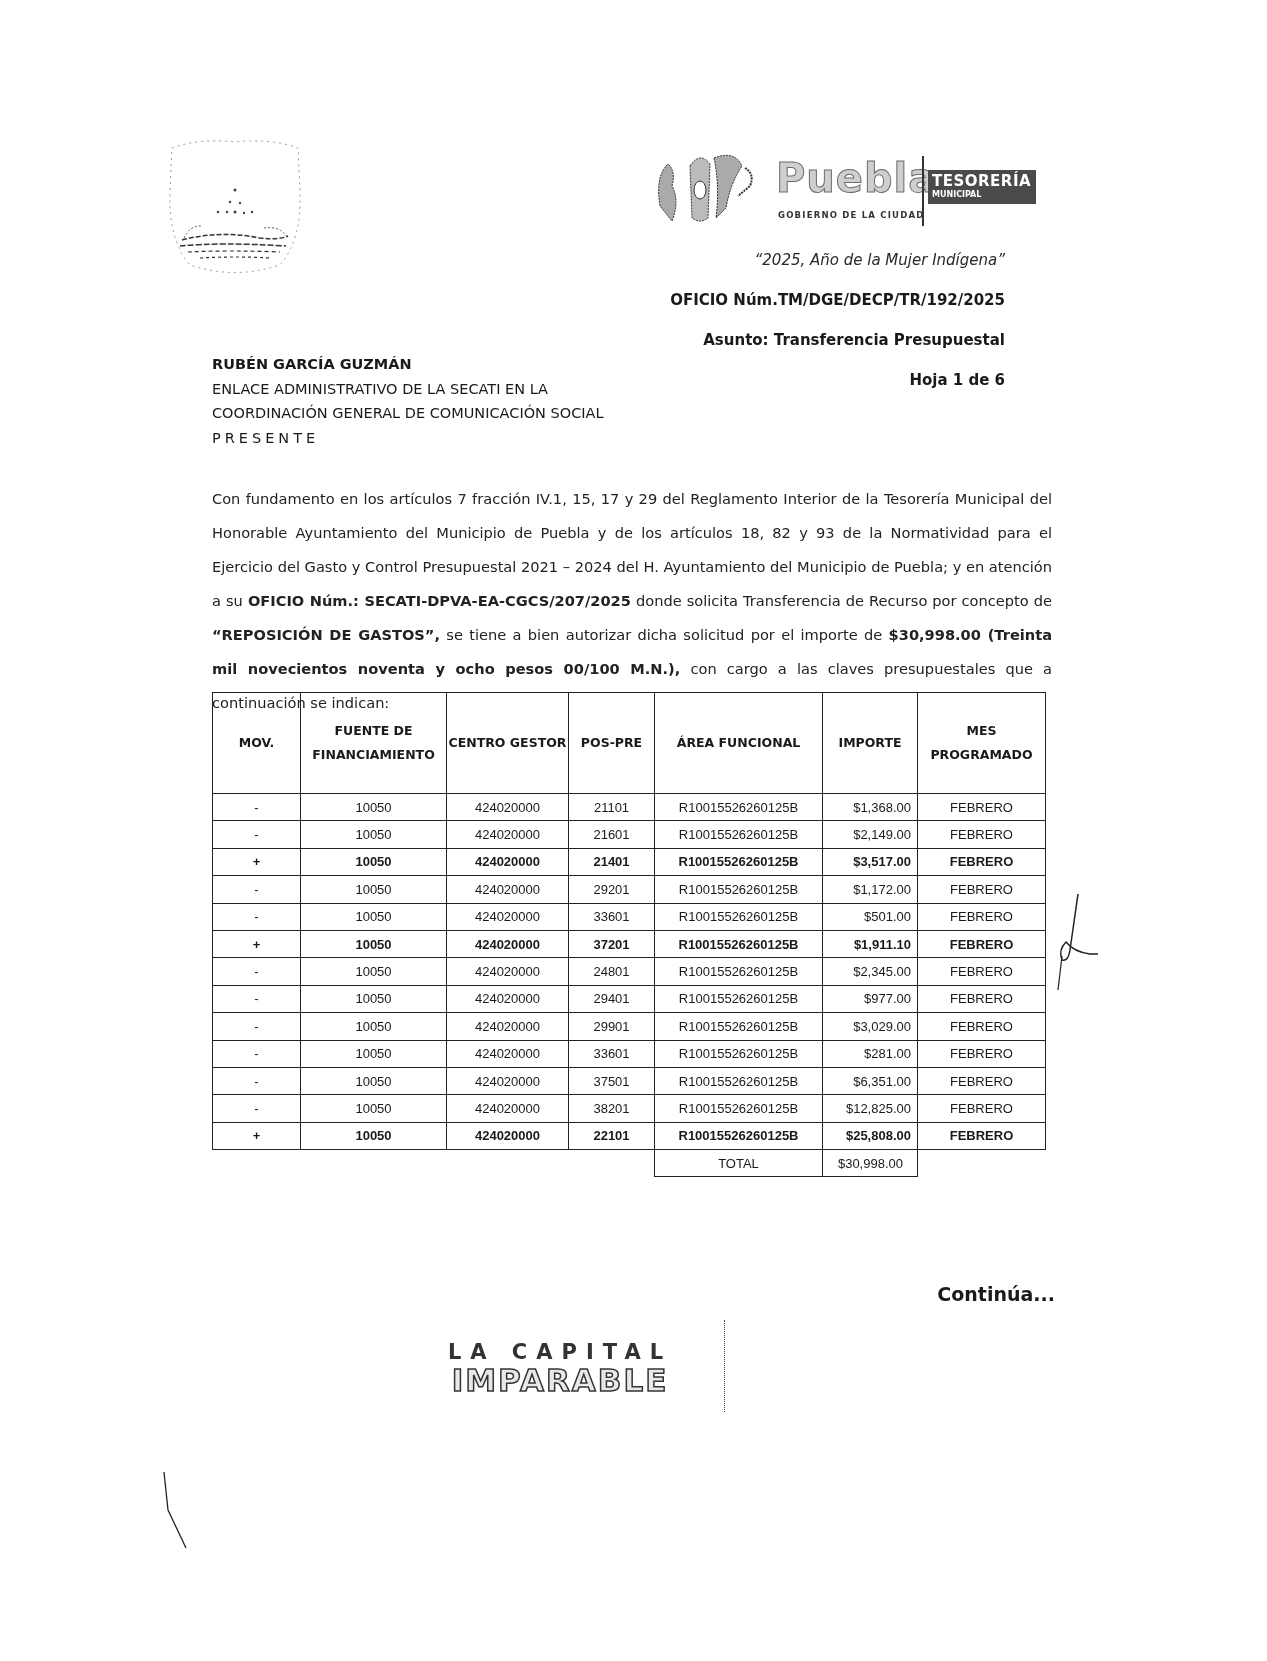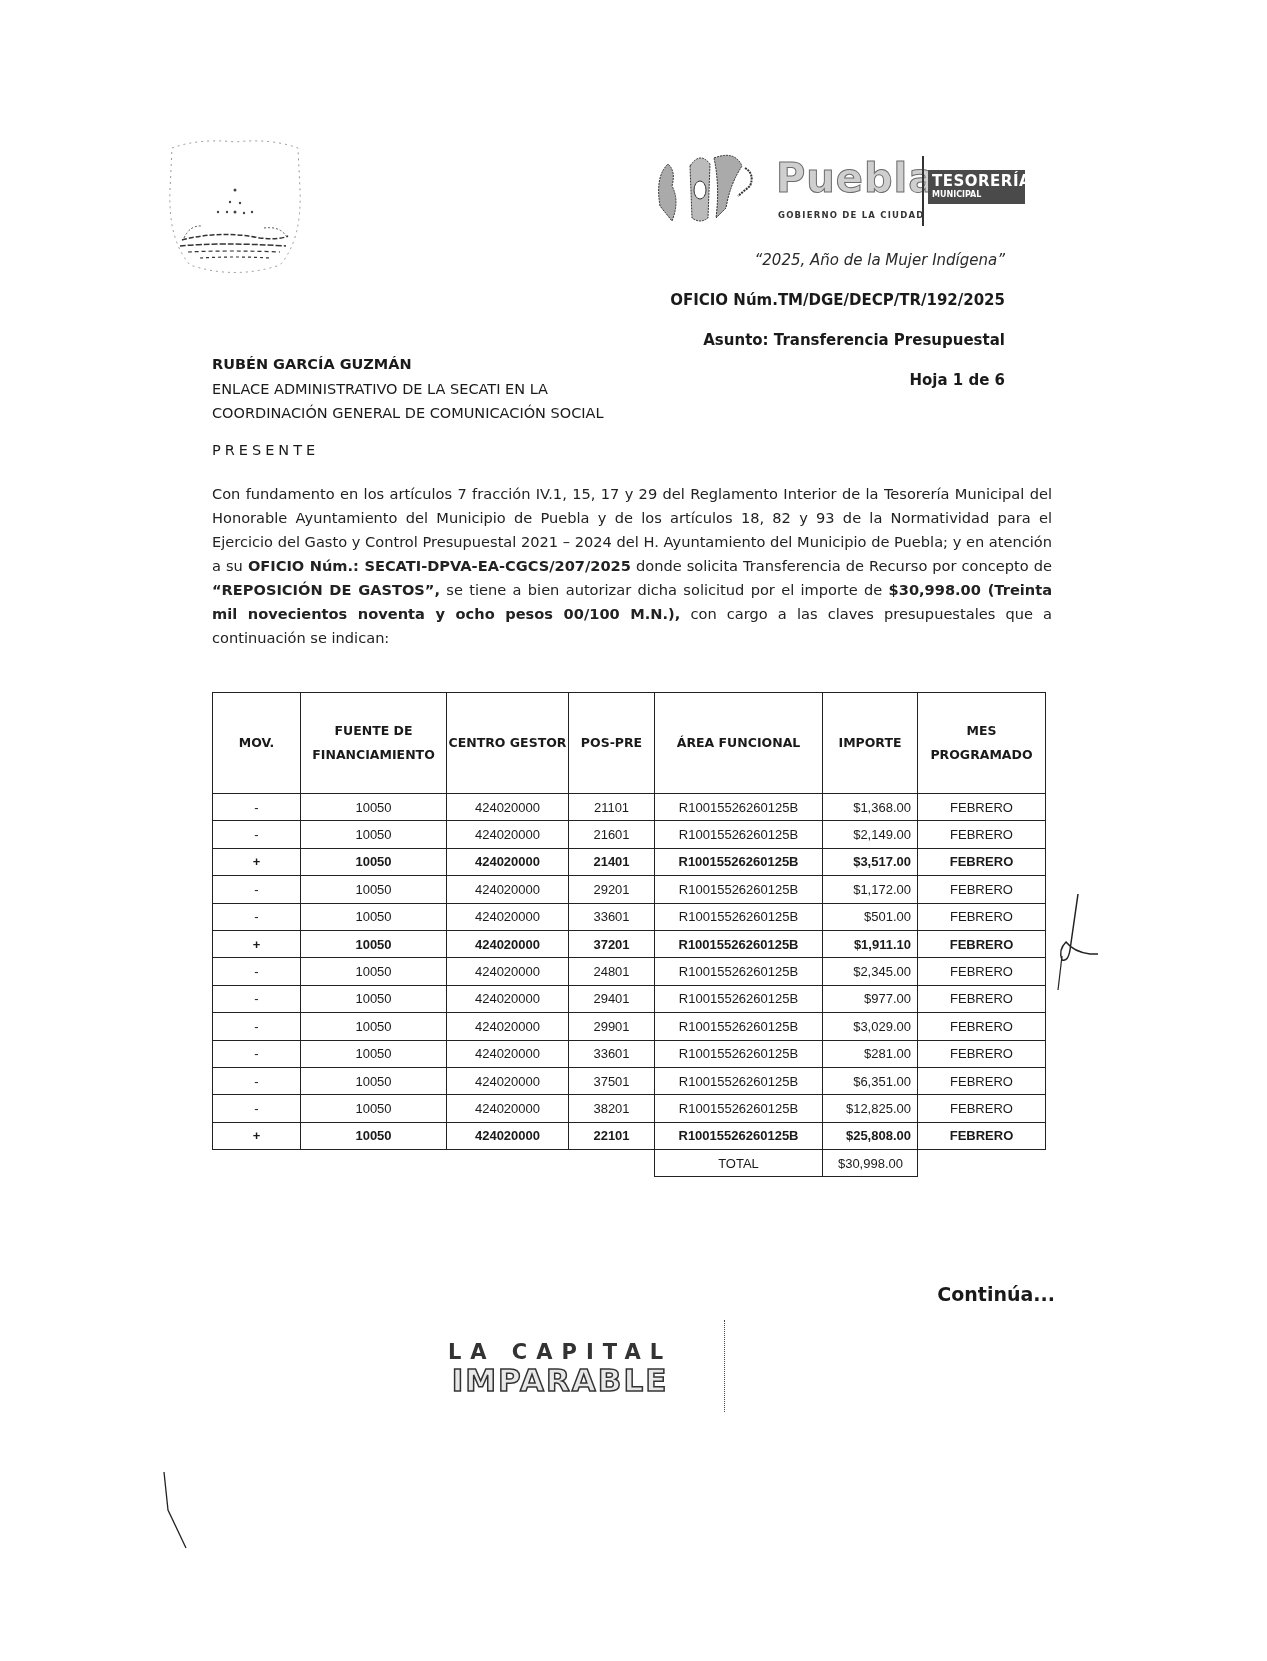--- a/index.html
+++ b/index.html
@@ -7,36 +7,36 @@
 
   
   .seal { position: absolute; left: 160px; top: 130px; width: 150px; height: 150px; }
 
   
   .logo-block { position: absolute; left: 650px; top: 140px; width: 390px; height: 90px; }
   .logo-figures { position: absolute; left: 0; top: 6px; width: 120px; height: 80px; }
   .logo-word { position: absolute; left: 126px; top: 18px; font-family: "DejaVu Sans", sans-serif; font-size: 40px; letter-spacing: 1px; color: #cfcfcf; -webkit-text-stroke: 1px #6b6b6b; font-weight: bold; line-height: 1; }
   .logo-sub { position: absolute; left: 128px; top: 70px; font-size: 8.5px; letter-spacing: 1.2px; color: #333; font-weight: bold; }
   .logo-divider { position: absolute; left: 272px; top: 16px; width: 2px; height: 70px; background: #333; }
-  .logo-badge { position: absolute; left: 278px; top: 30px; width: 97px; height: 34px; background: #4a4a4a; color: #fff; }
+  .logo-badge { position: absolute; left: 278px; top: 30px; width: 108px; height: 34px; background: #4a4a4a; color: #fff; }
   .logo-badge .b1 { position: absolute; left: 4px; top: 2px; font-size: 15px; font-weight: bold; letter-spacing: 0.5px; }
   .logo-badge .b2 { position: absolute; left: 4px; top: 20px; font-size: 8px; font-weight: bold; }
 
   
   .hdr-right { position: absolute; right: 262px; top: 248px; text-align: right; font-family: "DejaVu Sans", sans-serif; font-size: 15px; line-height: 24px; }
   .hdr-right .motto { font-style: italic; color: #2a2a2a; }
   .hdr-right .b { font-weight: bold; margin-top: 16px; }
 
   
   .addressee { position: absolute; left: 212px; top: 352px; font-size: 14.5px; line-height: 24.5px; }
   .addressee .name { font-weight: bold; }
-  .addressee .presente { letter-spacing: 4px; margin-top: 12px; }
-
-  
-  .body-text { position: absolute; left: 212px; top: 482px; width: 840px; font-size: 14.6px; line-height: 24px; text-align: justify; color: #222; }
+  .addressee .presente { letter-spacing: 4px; }
+
+  
+  .body-text { position: absolute; left: 212px; top: 482px; width: 840px; font-size: 14.6px; line-height: 34px; text-align: justify; color: #222; }
   .body-text b { font-weight: bold; }
 
   
   .tbl { position: absolute; left: 212px; top: 692px; border-collapse: collapse; font-family: "Liberation Sans", sans-serif; font-size: 13px; }
   .tbl th, .tbl td { border: 1.5px solid #222; text-align: center; padding: 0; }
   .tbl th { font-family: "DejaVu Sans", sans-serif; font-size: 12.5px; font-weight: bold; height: 100px; line-height: 24px; }
   .tbl td { height: 26.4px; }
   .tbl td.imp { text-align: right; padding-right: 6px; }
   .tbl tr.plus td { font-weight: bold; }
   .tbl td.blank { border: none; }

